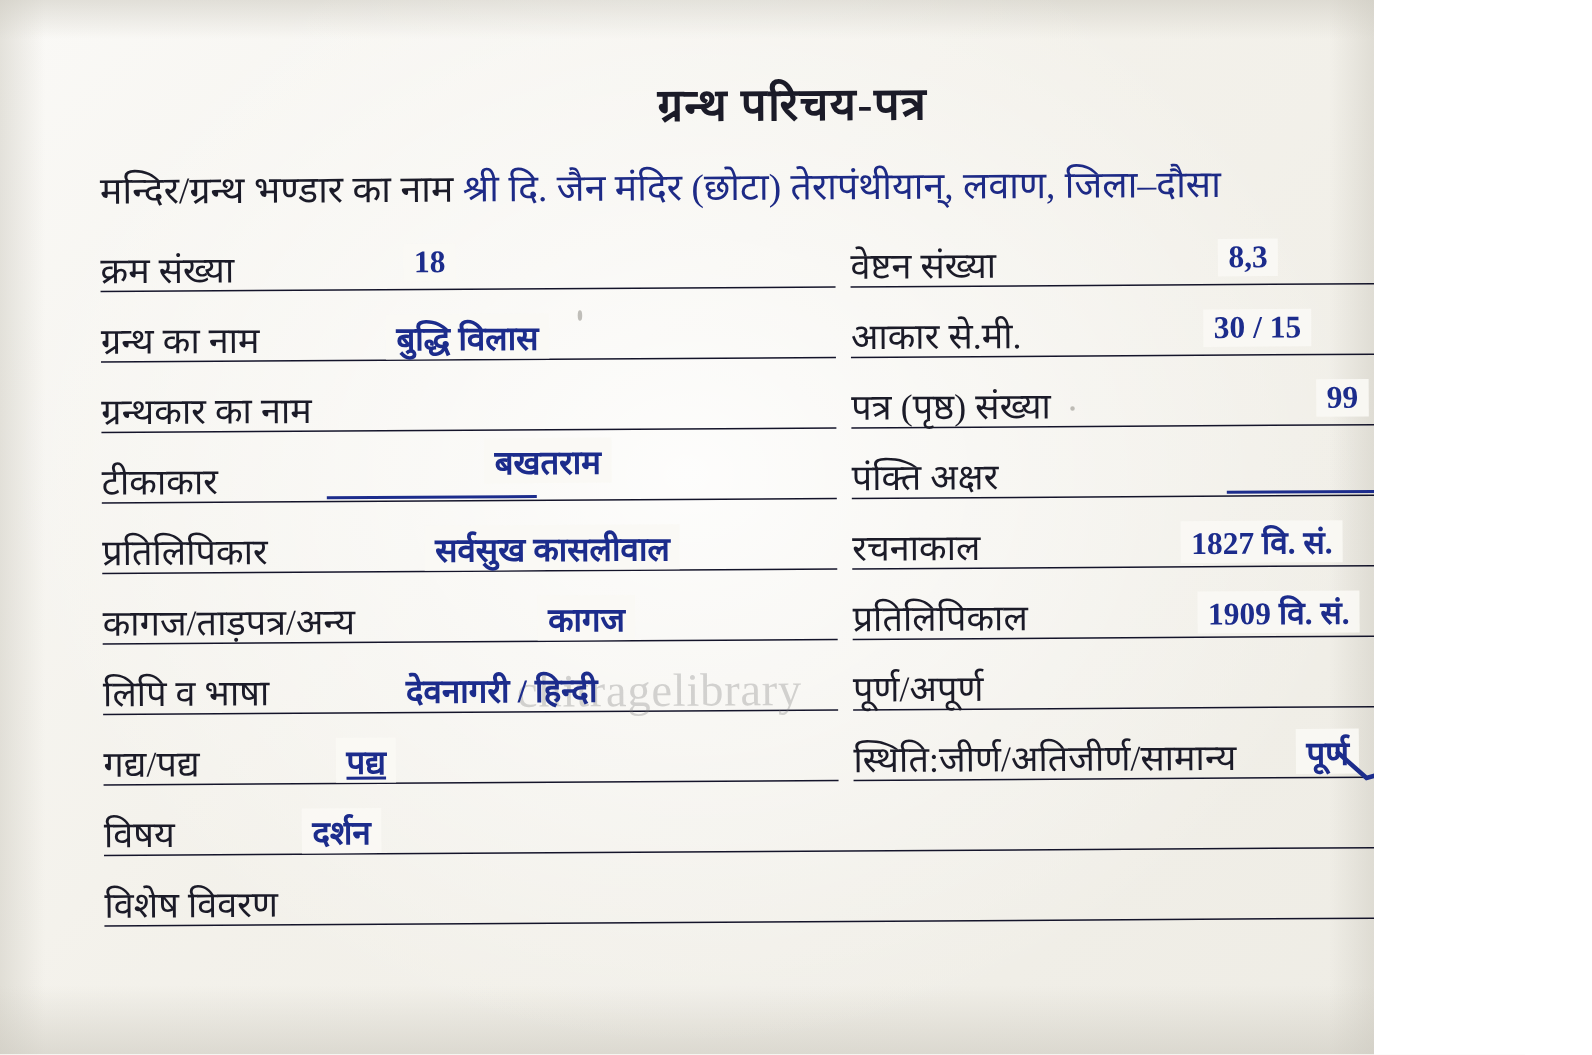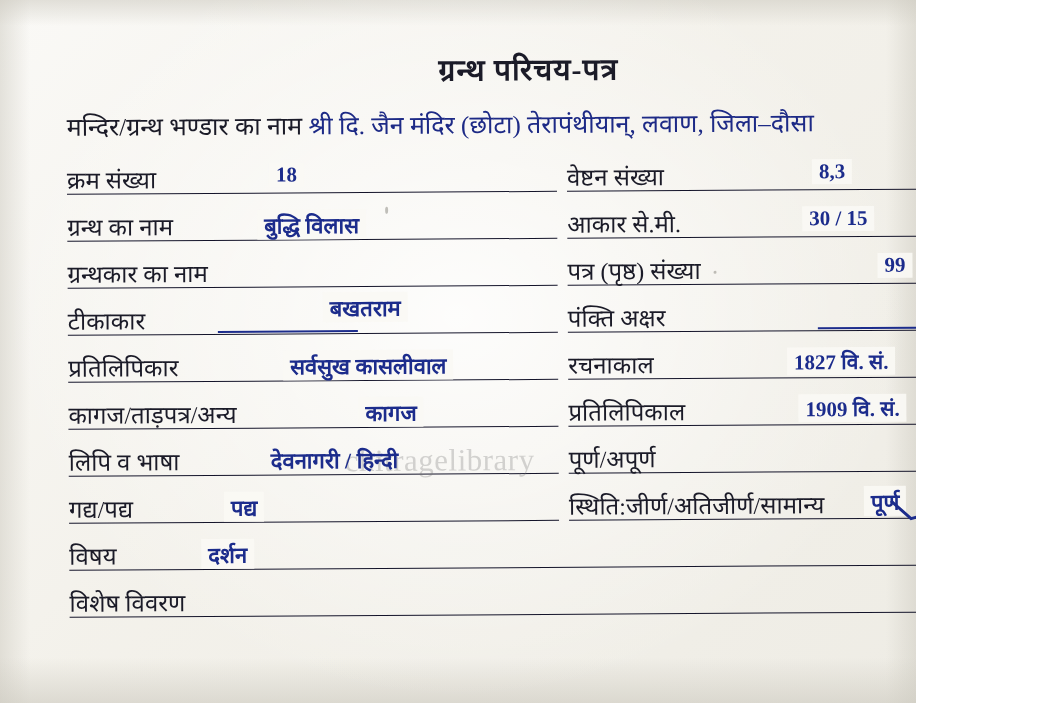--- a/index.html
+++ b/index.html
@@ -256,21 +256,21 @@
           <div class="rule"></div>
           <div class="label">पूर्ण/अपूर्ण</div>
           <div class="value" style="left:295px;margin-top:45px;">पूर्ण</div>
         </div>
       </div>
 
       <div class="row">
         <div class="cell cell-left">
           <div class="rule"></div>
           <div class="label">गद्य/पद्य</div>
-          <div class="value" style="left:155px;">पद्य</div>
+          <div class="value" style="left:155px;text-decoration:underline;">पद्य</div>
         </div>
         <div class="cell cell-right">
           <div class="rule"></div>
           <div class="label">स्थिति:जीर्ण/अतिजीर्ण/सामान्य</div>
           <svg class="strike" style="left:316px; top:-2px;" width="150" height="42" viewBox="0 0 150 42">
             <path d="M6 18 L26 36 L146 2" fill="none" stroke="#1c2c8c" stroke-width="3"></path>
           </svg>
         </div>
       </div>
 

